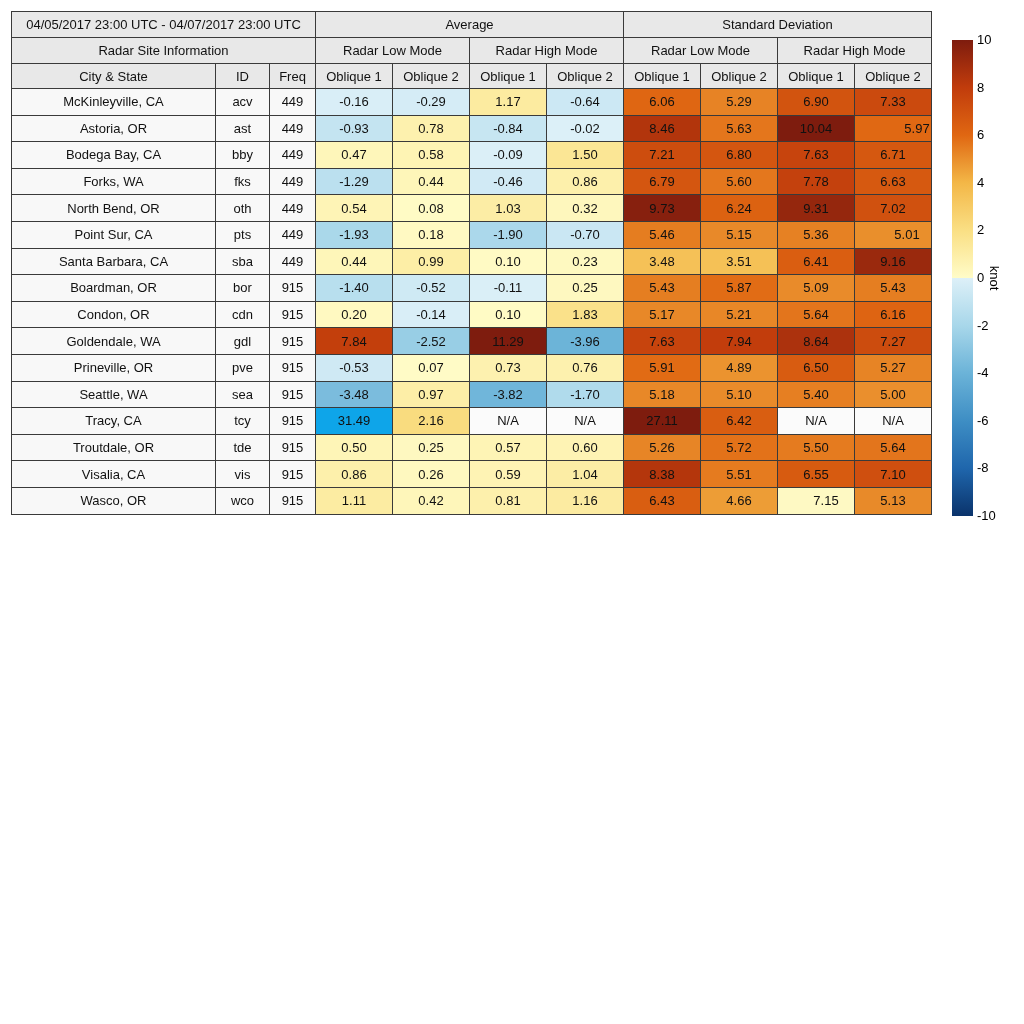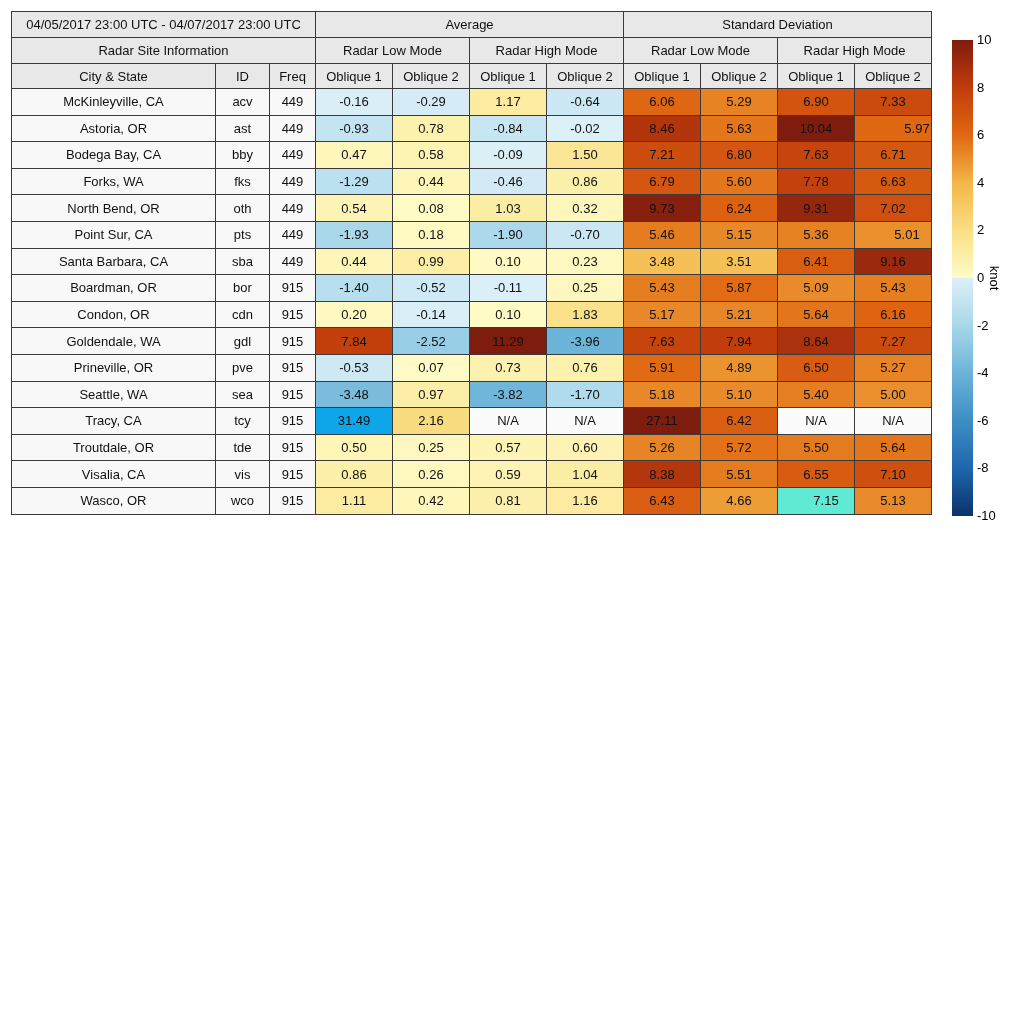--- a/index.html
+++ b/index.html
@@ -281,21 +281,21 @@
         <tr>
           <td class="meta">Wasco, OR</td>
           <td class="meta">wco</td>
           <td class="meta">915</td>
           <td style="background: rgb(252, 236, 162);">1.11</td>
           <td style="background: rgb(254, 246, 186);">0.42</td>
           <td style="background: rgb(253, 240, 172);">0.81</td>
           <td style="background: rgb(252, 235, 161);">1.16</td>
           <td style="background: rgb(217, 94, 17);">6.43</td>
           <td style="background: rgb(237, 157, 54);">4.66</td>
-          <td style="background: #5eead4; padding-left: 20px;">7.15</td>
+          <td style="background: #fef9c3; padding-left: 20px;">7.15</td>
           <td style="background: rgb(232, 138, 41);">5.13</td>
         </tr>
       </tbody>
   </table>
 
   <div class="colorbar-area">
     <div class="colorbar-bar" id="cb-bar" style="background: linear-gradient(to top, rgb(10, 51, 107) 0%, rgb(31, 102, 172) 10%, rgb(62, 142, 196) 20%, rgb(107, 179, 216) 30%, rgb(168, 215, 234) 40%, rgb(221, 240, 248) 49.99%, rgb(255, 252, 200) 50.01%, rgb(250, 223, 132) 60%, rgb(243, 183, 71) 70%, rgb(224, 103, 18) 80%, rgb(193, 60, 12) 90%, rgb(126, 28, 14) 100%);"></div>
     <div id="cb-ticks">
         <div class="cb-tick" style="top: -8px;">10</div>
         <div class="cb-tick" style="top: 39.6px;">8</div>

